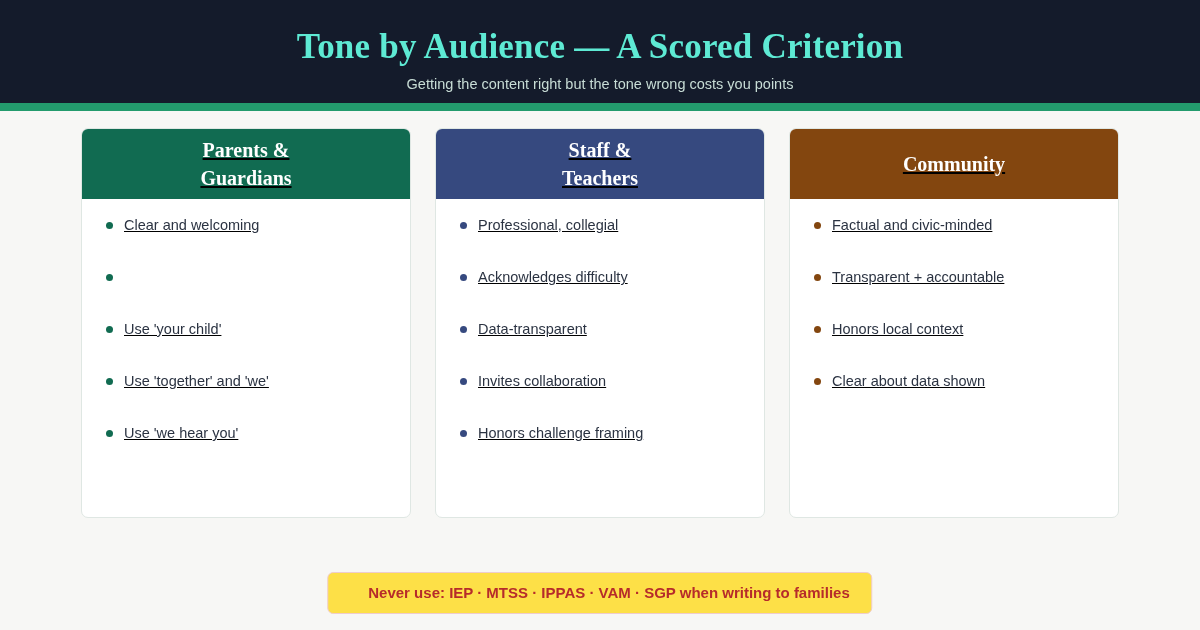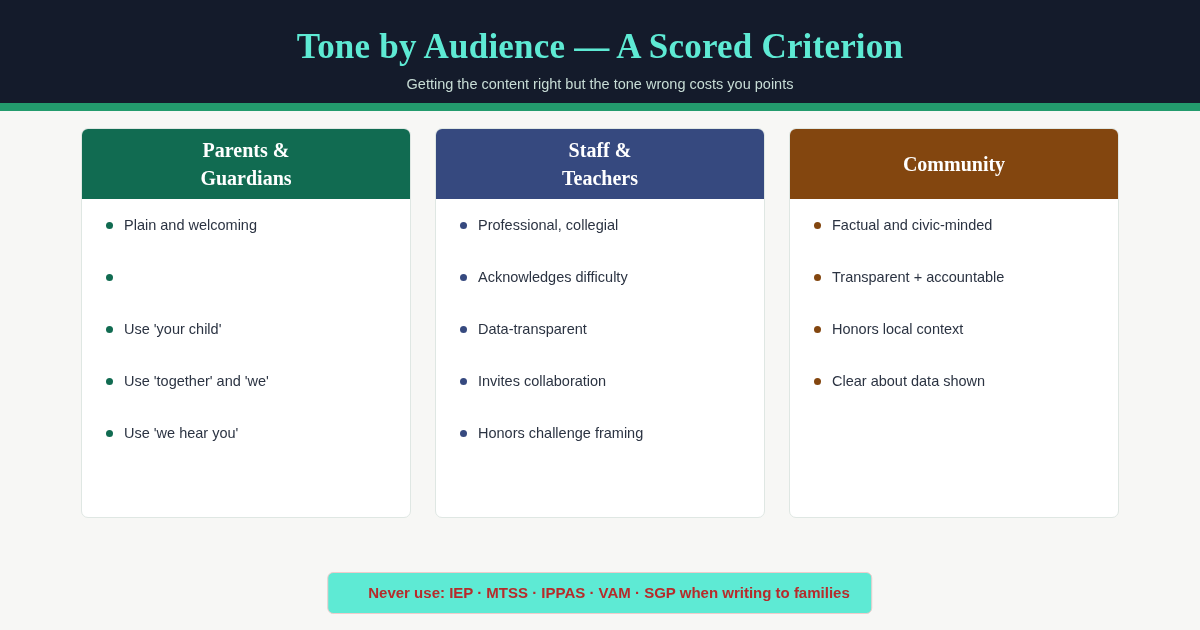--- a/index.html
+++ b/index.html
@@ -68,20 +68,21 @@
   
   .cards {
     position: absolute;
     left: 81px;
     top: 128px;
     width: 1038px;
     height: 390px;
     display: flex;
     flex-direction: row;
     justify-content: space-between;
+    text-decoration: underline;
   }
   .card {
     width: 330px;
     height: 390px;
     background: #ffffff;
     border: 1px solid #dfe7e3;
     border-radius: 7px;
     box-sizing: border-box;
     overflow: hidden;
     display: flex;
@@ -171,21 +172,21 @@
   <div class="cards">
 
     <div class="card">
       <div class="card-header" style="background: rgb(17, 107, 81);">
         <div class="card-header-title">Parents &amp;
 Guardians</div>
       </div>
       <div class="card-body">
         <div class="bullet-row">
           <span class="bullet-dot" style="background: rgb(17, 107, 81);"></span>
-          <span class="bullet-text">Plain and welcoming</span>
+          <span class="bullet-text">Clear and welcoming</span>
         </div>
         <div class="bullet-row">
           <span class="bullet-dot" style="background: rgb(17, 107, 81);"></span>
         </div>
         <div class="bullet-row">
           <span class="bullet-dot" style="background: rgb(17, 107, 81);"></span>
           <span class="bullet-text">Use 'your child'</span>
         </div>
         <div class="bullet-row">
           <span class="bullet-dot" style="background: rgb(17, 107, 81);"></span>
@@ -246,17 +247,17 @@
         </div>
         <div class="bullet-row">
           <span class="bullet-dot" style="background: rgb(131, 70, 15);"></span>
           <span class="bullet-text">Clear about data shown</span>
         </div>
       </div>
     </div>
 
   </div>
 
-  <div class="footer-note" style="background: #5eead4; border-color: rgb(239, 204, 204); padding-left: 40px;">
+  <div class="footer-note" style="background: #fde047; border-color: rgb(239, 204, 204); padding-left: 40px;">
     <span class="footer-note-text" style="color: rgb(182, 43, 43);">Never use: IEP · MTSS · IPPAS · VAM · SGP when writing to families</span>
   </div>
 
 </div>
 
 </body></html>

